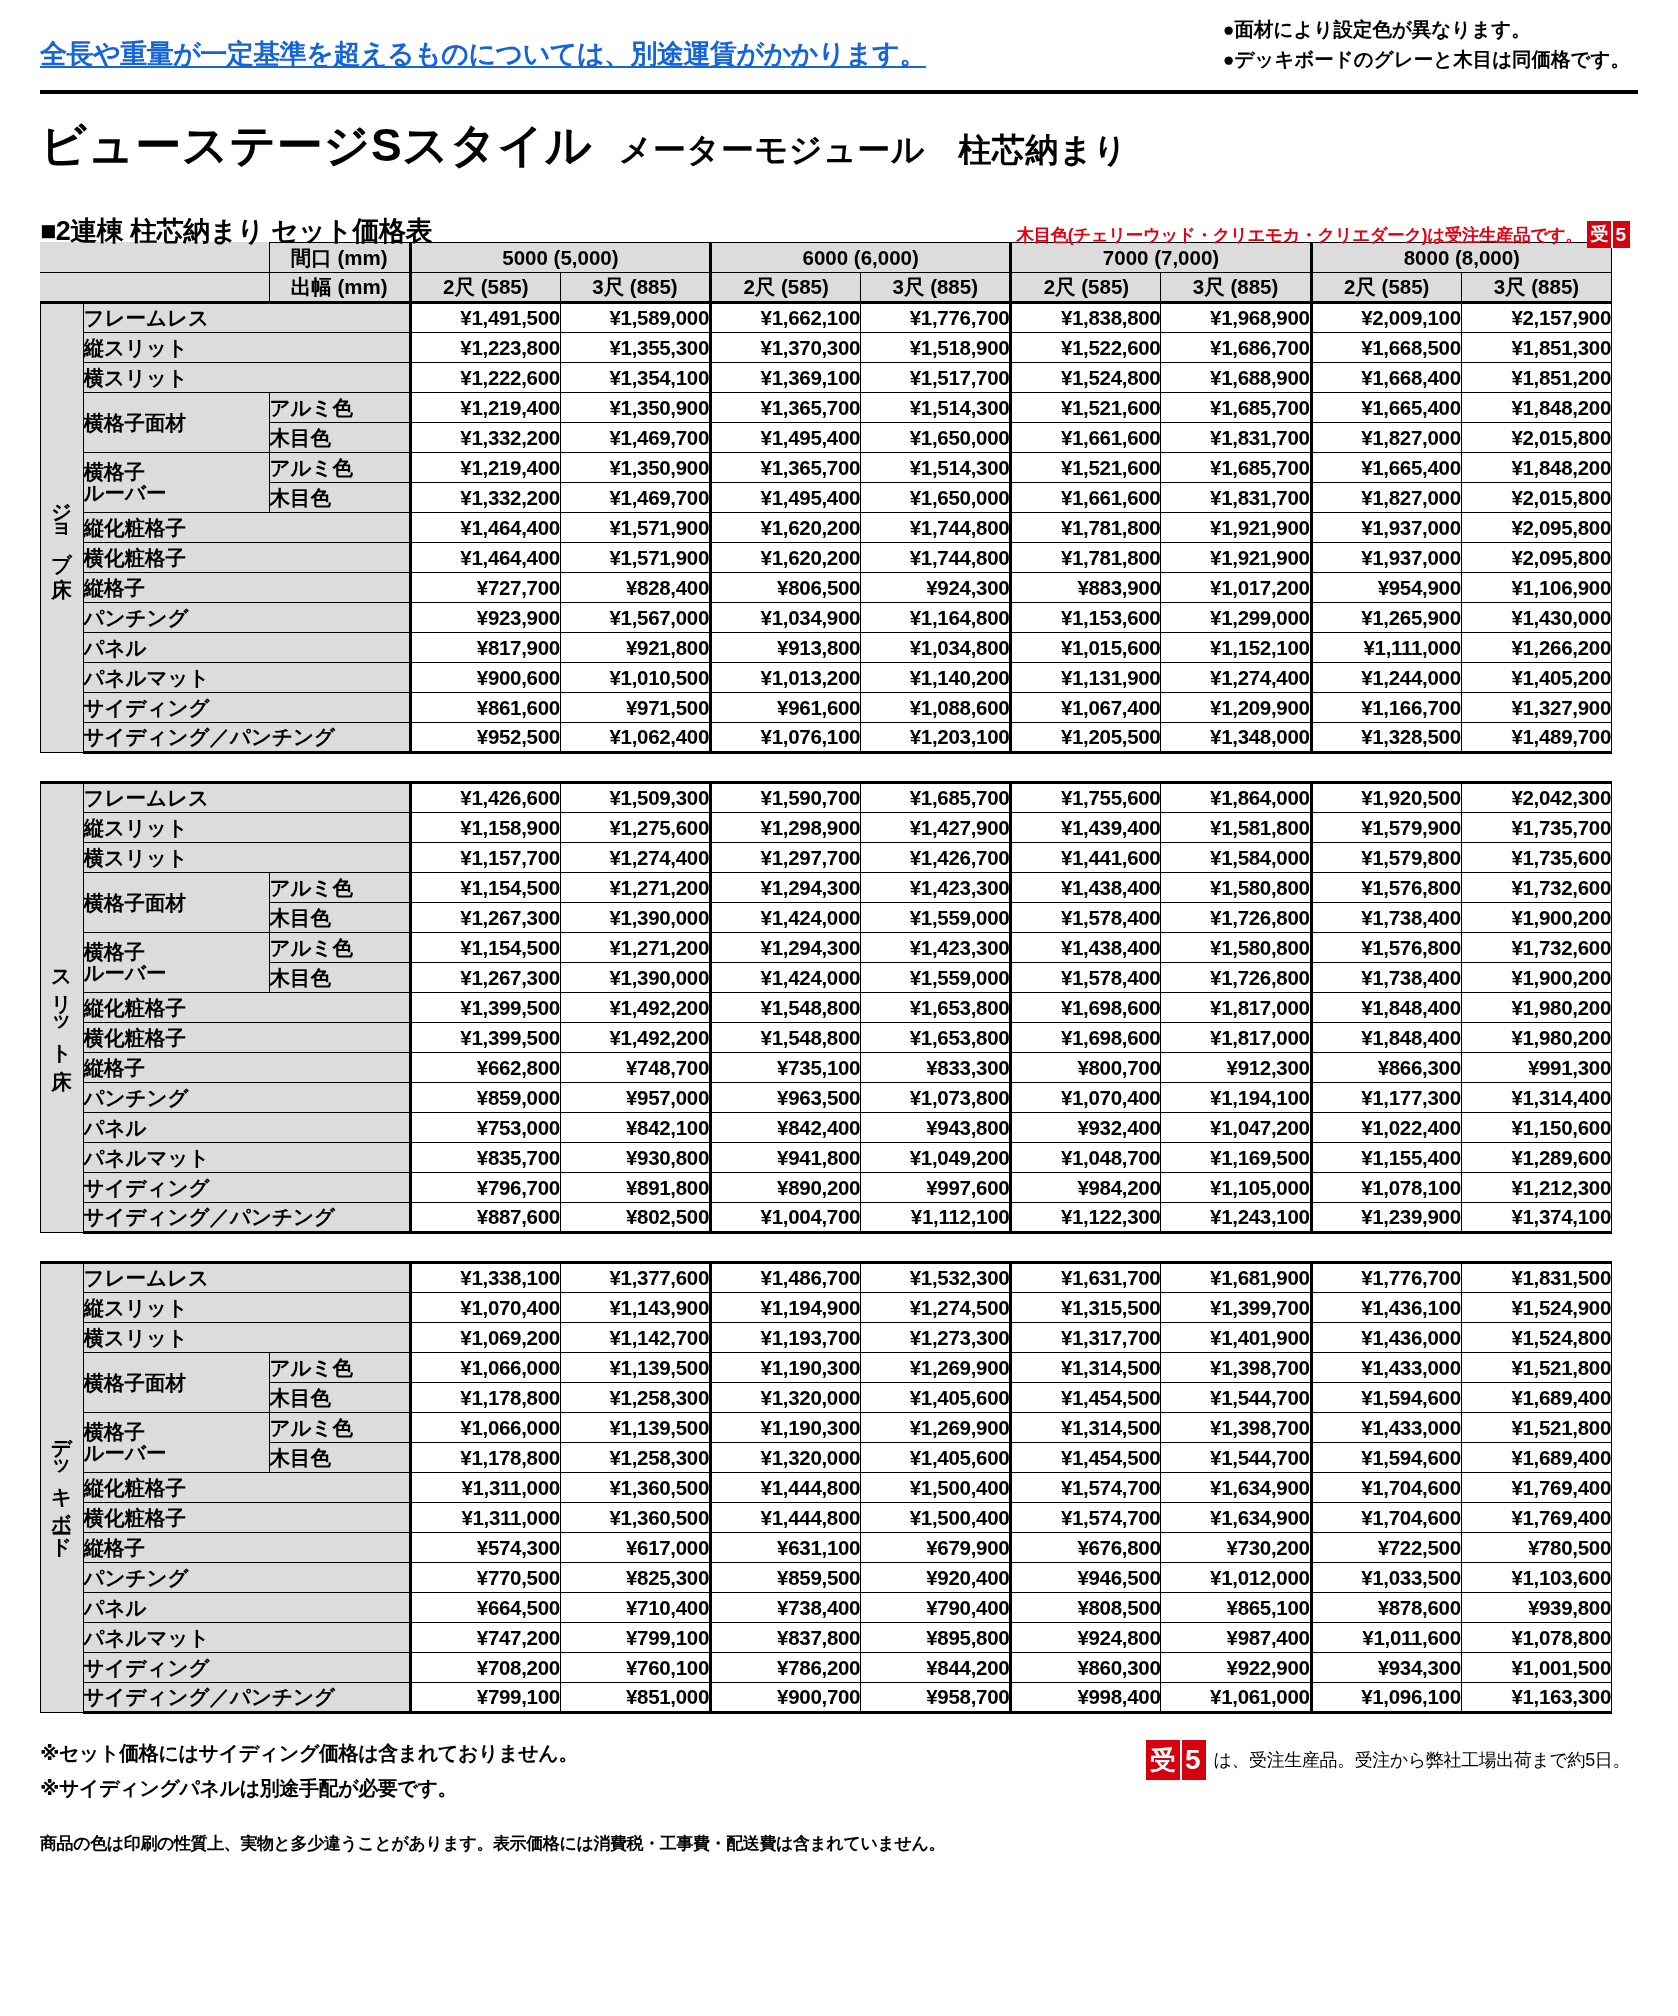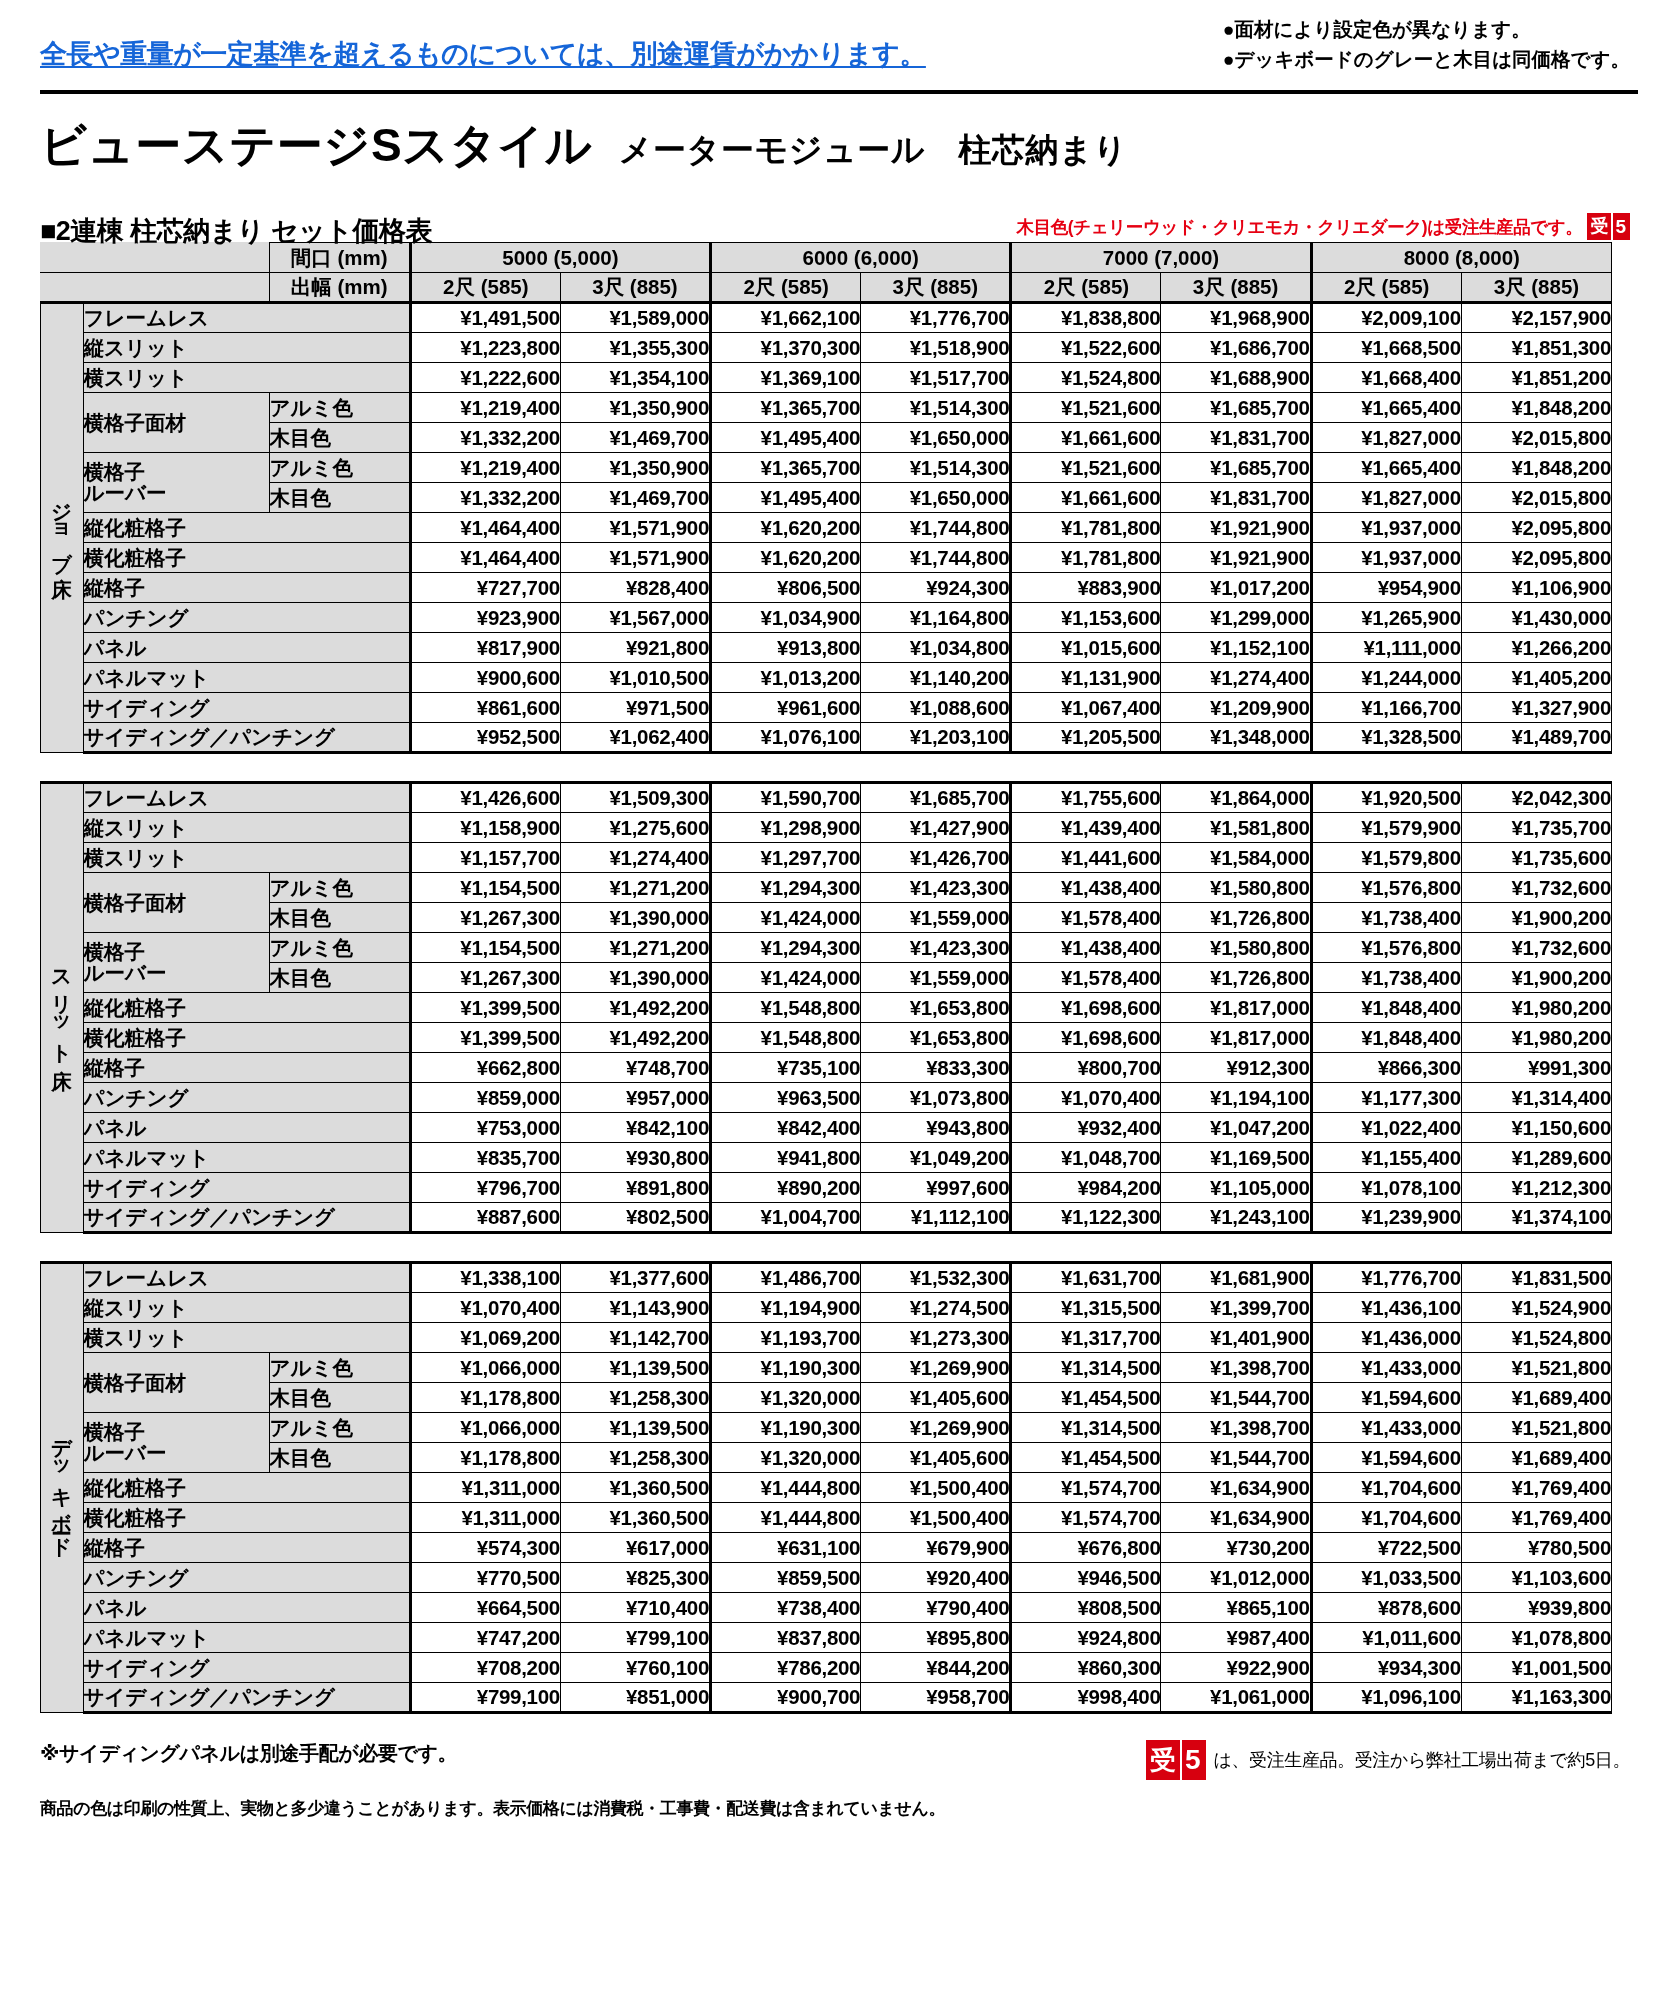--- a/index.html
+++ b/index.html
@@ -83,21 +83,21 @@
     left: 0;
     top: 12px;
     font-size: 27px;
     font-weight: bold;
     letter-spacing: -0.5px;
     white-space: nowrap;
   }
   .caption-right {
     position: absolute;
     right: 8px;
-    top: 12px;
+    top: 20px;
     display: flex;
     align-items: center;
     white-space: nowrap;
   }
   .caption-right-text {
     color: #e60012;
     font-size: 17.5px;
     font-weight: bold;
     letter-spacing: -0.4px;
   }
@@ -831,20 +831,21 @@
           <td class="p">¥958,700</td>
           <td class="p vsep">¥998,400</td>
           <td class="p">¥1,061,000</td>
           <td class="p vsep">¥1,096,100</td>
           <td class="p">¥1,163,300</td>
         </tr>
       </tbody>
   </table>
 
   <div class="footer">
+    <div class="fnote">※セット価格にはサイディング価格は含まれておりません。</div>
     <div class="fnote">※サイディングパネルは別途手配が必要です。</div>
     <div class="fsmall">商品の色は印刷の性質上、実物と多少違うことがあります。表示価格には消費税・工事費・配送費は含まれていません。</div>
     <div class="footer-right">
       <span class="badge">
         <span class="b1">受</span>
         <span class="b2">5</span>
       </span>
       <span class="footer-right-text">は、受注生産品。受注から弊社工場出荷まで約5日。</span>
     </div>
   </div>

